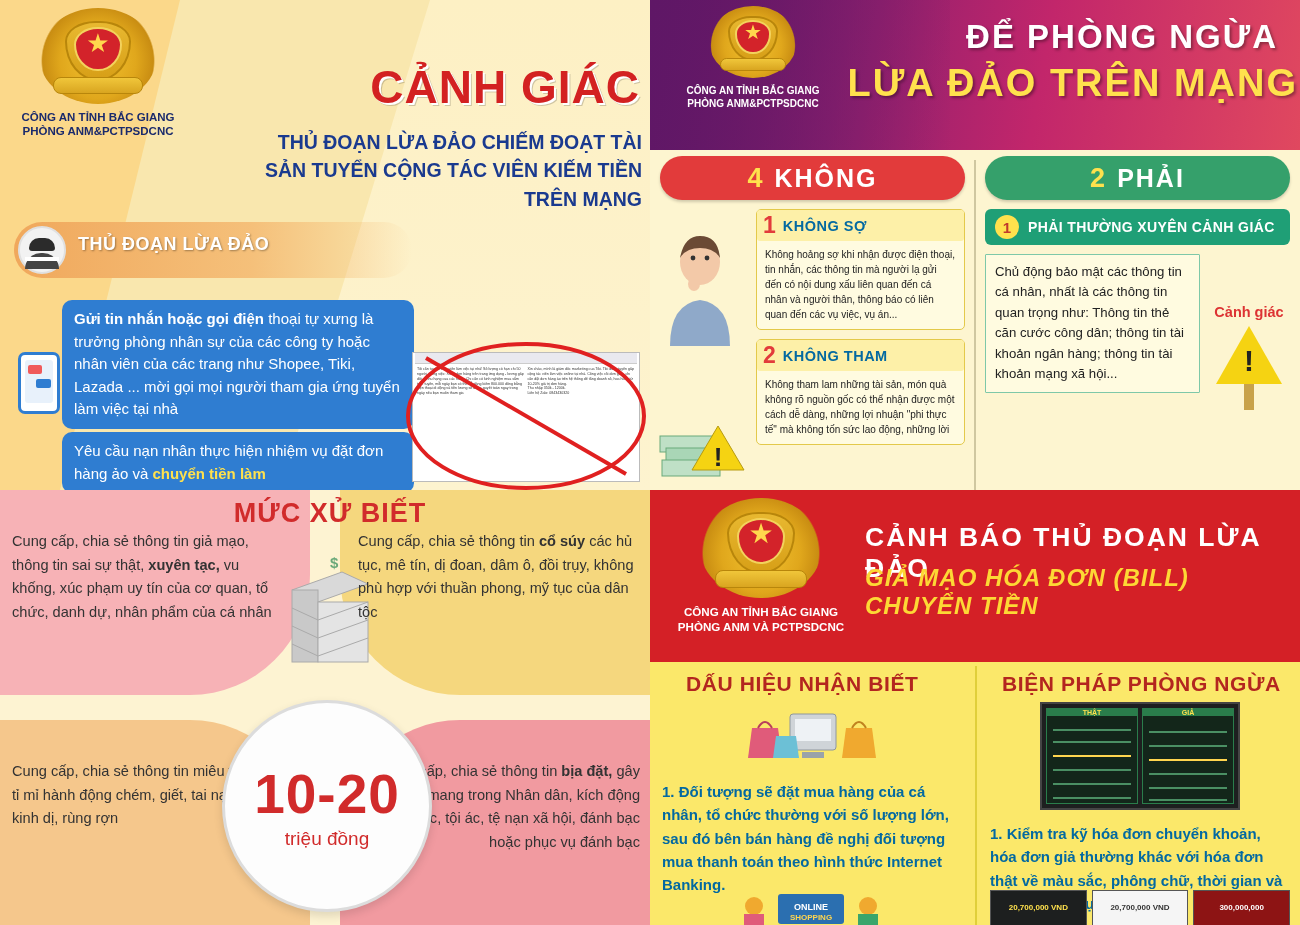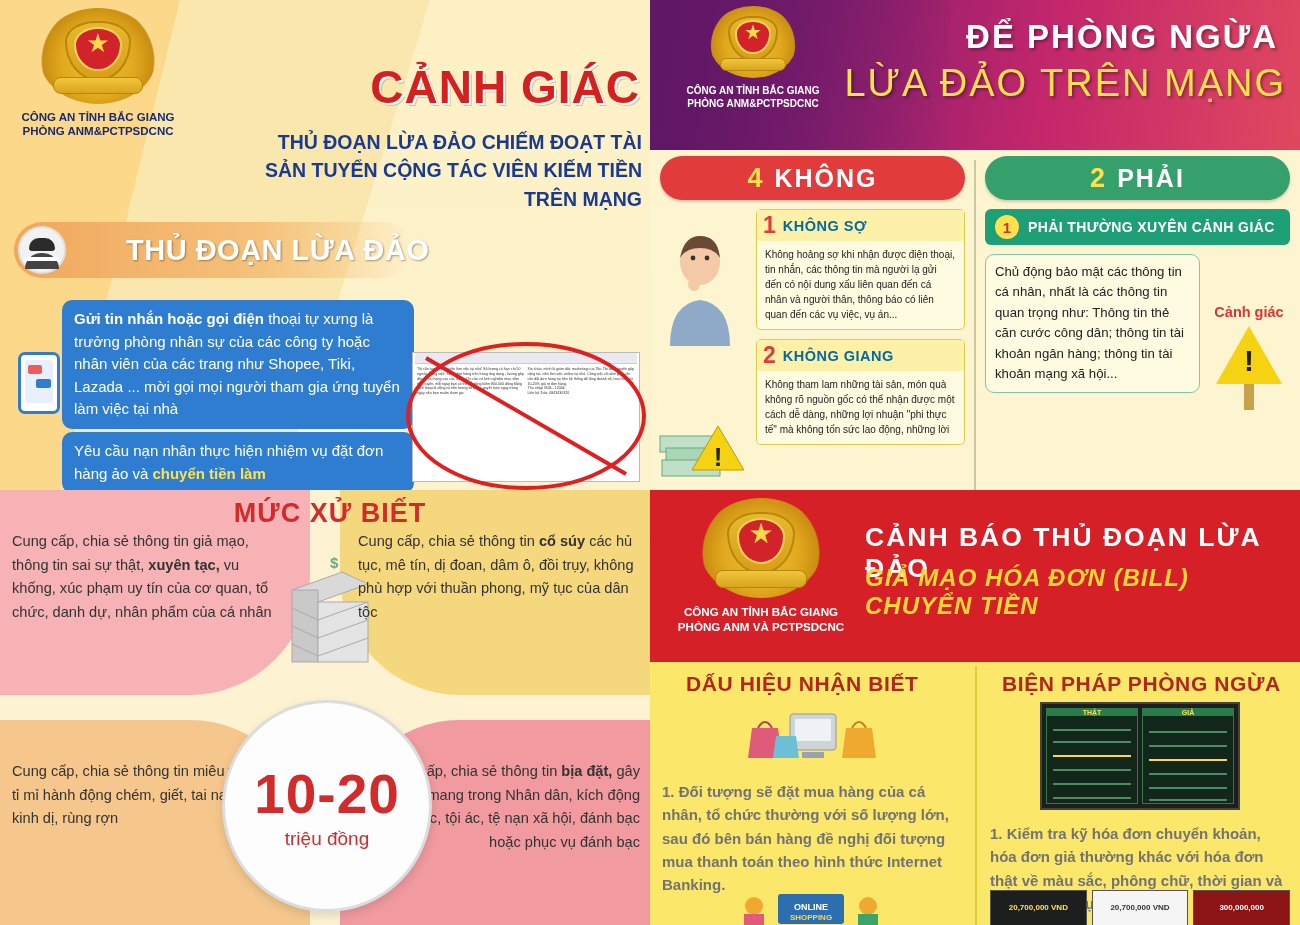--- a/index.html
+++ b/index.html
@@ -92,22 +92,22 @@
     background: #2b2b2b; border-radius: 13px 13px 4px 4px;
   }
   .p1 .banner-icon .body {
     position: absolute; left: 5px; top: 25px; width: 34px; height: 16px;
     background: #444; border-radius: 16px 16px 0 0;
   }
   .p1 .banner-icon .stripe {
     position: absolute; left: 5px; top: 29px; width: 34px; height: 4px; background: #fff;
   }
   .p1 .banner-text {
-    position: absolute; left: 78px; top: 234px; font-size: 29px; font-weight: bold;
-    color: #ffffff; text-shadow: 1px 1px 2px rgba(0,0,0,.35); z-index: 8; letter-spacing: .5px; margin-left: 48px;
+    position: absolute; left: 78px; top: 234px; font-size: 18px; font-weight: bold;
+    color: #ffffff; text-shadow: 1px 1px 2px rgba(0,0,0,.35); z-index: 8; letter-spacing: .5px;
   }
   .p1 .bullet {
     position: absolute; left: 62px; width: 352px;
     background: #2f7dd1; color: #fff; border-radius: 10px;
     padding: 8px 12px; font-size: 15px; line-height: 1.5; z-index: 6;
   }
   .p1 .bullet.b1 { top: 300px; }
   .p1 .bullet.b2 { top: 432px; }
   .p1 .bullet .hl { color: #ffe14d; font-weight: bold; }
   .p1 .bullet .hl2 { font-weight: bold; }
@@ -152,21 +152,21 @@
     background: linear-gradient(100deg, rgba(95,23,102,1) 0%, rgba(160,40,110,.1) 100%);
   }
   .p2 .logo-box { position: absolute; left: 28px; top: 6px; width: 150px; text-align: center; z-index: 4; }
   .p2 .logo-box .emblem { width: 88px; height: 72px; }
   .p2 .logo-cap { font-size: 10px; font-weight: bold; color: #fff; line-height: 1.3; margin-top: 2px; }
   .p2 .t1 {
     position: absolute; right: 22px; top: 18px; font-size: 33px; font-weight: bold; color: #fff;
     letter-spacing: 2px; z-index: 4; text-shadow: 2px 2px 3px rgba(0,0,0,.35);
   }
   .p2 .t2 {
-    position: absolute; right: 14px; top: 62px; font-size: 38px; font-weight: normal; color: #ffe14d;
+    position: absolute; right: 2px; top: 62px; font-size: 38px; font-weight: bold; color: #ffe14d;
     letter-spacing: 2px; z-index: 4; text-shadow: 2px 2px 3px rgba(0,0,0,.35);
   }
   .p2 .cols { position: absolute; left: 0; top: 156px; width: 650px; height: 334px; display: flex; }
   .p2 .col { width: 325px; padding: 0 10px; position: relative; }
   .p2 .col-divider {
     position: absolute; left: 324px; top: 160px; width: 2px; height: 330px; background: #cfc7a0; z-index: 3;
   }
   .p2 .pill {
     height: 44px; border-radius: 22px; display: flex; align-items: center; justify-content: center;
     gap: 10px; color: #fff; font-size: 25px; font-weight: bold; letter-spacing: 2px;
@@ -189,21 +189,21 @@
   .p2 .gcard {
     margin-top: 9px; background: #1f9f76; border-radius: 6px; padding: 6px 10px;
     display: flex; align-items: center; gap: 9px;
   }
   .p2 .gcard .n {
     width: 24px; height: 24px; border-radius: 50%; background: #ffe14d; color: #c0392b;
     font-size: 15px; font-weight: bold; display: flex; align-items: center; justify-content: center;
   }
   .p2 .gcard .t { font-size: 14px; font-weight: bold; color: #fff; line-height: 1.3; letter-spacing: .4px; }
   .p2 .gbody {
-    margin-top: 9px; background: #fffbe0; border: 1.5px solid #7ec8a8; border-radius: 9px;
+    margin-top: 9px; background: #fffbe0; border: 1.5px solid #7ec8a8; border-radius: 1px;
     padding: 7px 9px; font-size: 13.2px; line-height: 1.55; color: #222; width: 215px;
   }
   .p2 .warn-wrap { position: absolute; right: 6px; top: 148px; width: 90px; text-align: center; }
   .p2 .warn-label { font-size: 14.5px; font-weight: bold; color: #d33; }
   .p2 .tri {
     width: 0; height: 0; margin: 6px auto 0 auto;
     border-left: 33px solid transparent; border-right: 33px solid transparent;
     border-bottom: 58px solid #f5d312; position: relative;
   }
   .p2 .tri::after {
@@ -263,21 +263,21 @@
   .p4 .t2 {
     position: absolute; left: 215px; top: 74px; font-size: 24px; font-weight: bold; color: #fdd835;
     letter-spacing: 1px; font-style: italic; z-index: 4;
   }
   .p4 .sub-head {
     position: absolute; top: 182px; font-size: 21px; font-weight: bold; color: #b3261f; letter-spacing: .6px;
   }
   .p4 .sh-left { left: 36px; }
   .p4 .sh-right { left: 352px; }
   .p4 .vline { position: absolute; left: 325px; top: 176px; width: 2px; height: 259px; background: #e0cf3a; }
-  .p4 .body { position: absolute; font-size: 15px; line-height: 1.55; color: #737373; font-weight: bold; }
+  .p4 .body { position: absolute; font-size: 15px; line-height: 1.55; color: #0369a1; font-weight: bold; }
   .p4 .bl { left: 12px; top: 290px; width: 306px; }
   .p4 .br { left: 340px; top: 332px; width: 300px; }
   .p4 .shop-img {
     position: absolute; left: 88px; top: 212px; width: 150px; height: 70px;
   }
   .p4 .bill-img {
     position: absolute; left: 390px; top: 212px; width: 200px; height: 108px;
     background: #1d1f1f; border: 2px solid #444; display: flex; gap: 4px; padding: 4px;
   }
   .p4 .bill-img .half {
@@ -391,21 +391,21 @@
           <div class="card">
             <div class="card-title">
               <span class="n">1</span>
               <span class="t">KHÔNG SỢ</span>
             </div>
             <div class="card-body">Không hoảng sợ khi nhận được điện thoại, tin nhắn, các thông tin mà người lạ gửi đến có nội dung xấu liên quan đến cá nhân và người thân, thông báo có liên quan đến các vụ việc, vụ án...</div>
           </div>
           <div class="card">
             <div class="card-title">
               <span class="n">2</span>
-              <span class="t">KHÔNG GIANG</span>
+              <span class="t">KHÔNG THAM</span>
             </div>
             <div class="card-body">Không tham lam những tài sản, món quà không rõ nguồn gốc có thể nhận được một cách dễ dàng, những lợi nhuận "phi thực tế" mà không tốn sức lao động, những lời</div>
           </div>
         </div>
         <div class="person">
           <svg viewBox="0 0 92 120">
             <ellipse cx="46" cy="34" rx="20" ry="23" fill="#f3c9a8"></ellipse>
             <path d="M26 30 q4 -22 20 -22 q18 0 20 22 q-6 -10 -20 -10 q-14 0 -20 10z" fill="#6b4a35"></path>
             <path d="M16 118 q0 -42 30 -46 q30 4 30 46z" fill="#8fa9c9"></path>
             <ellipse cx="40" cy="56" rx="6" ry="7" fill="#f3c9a8"></ellipse>

